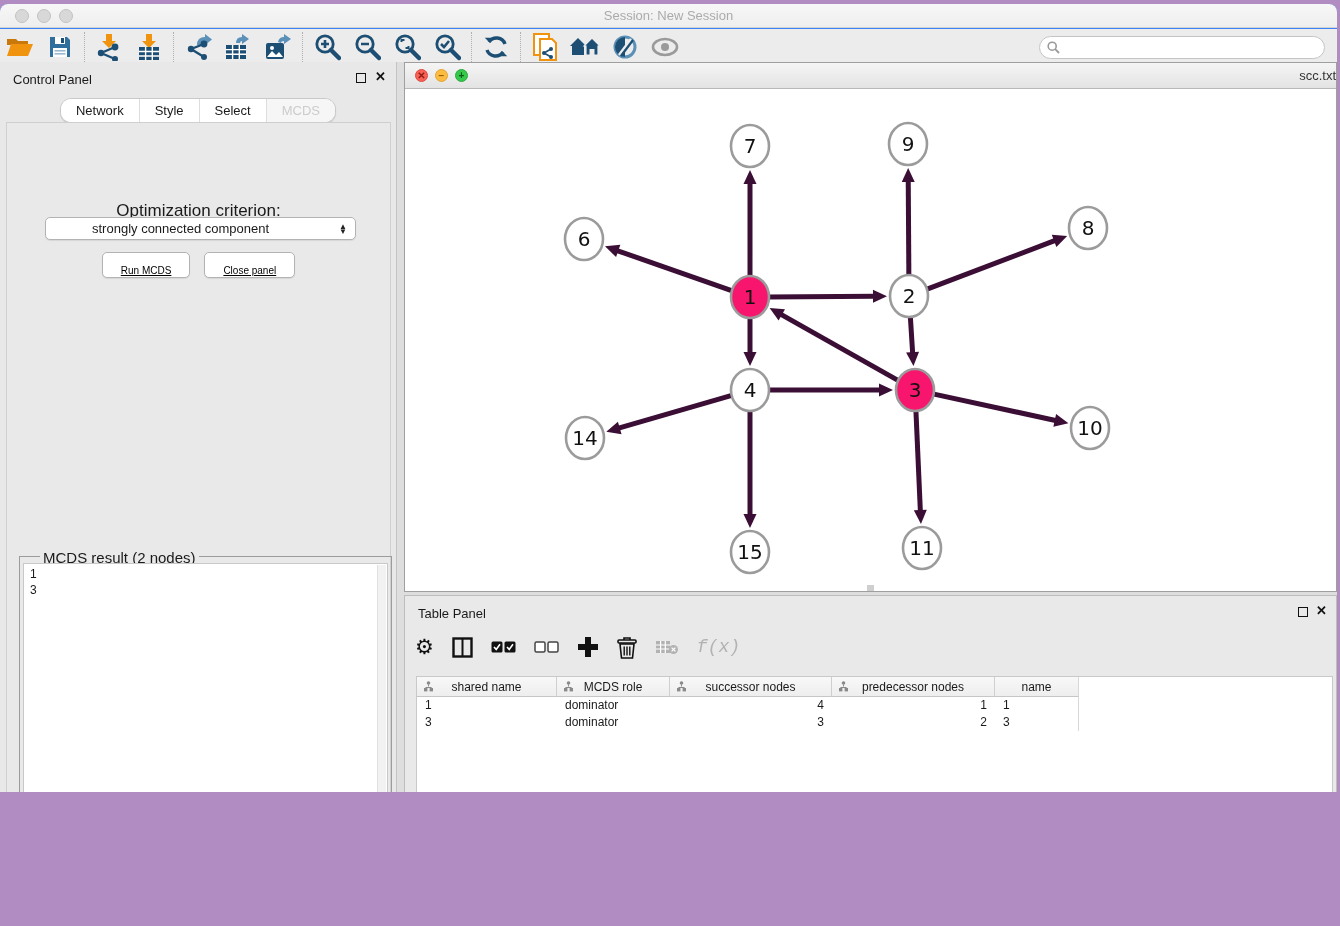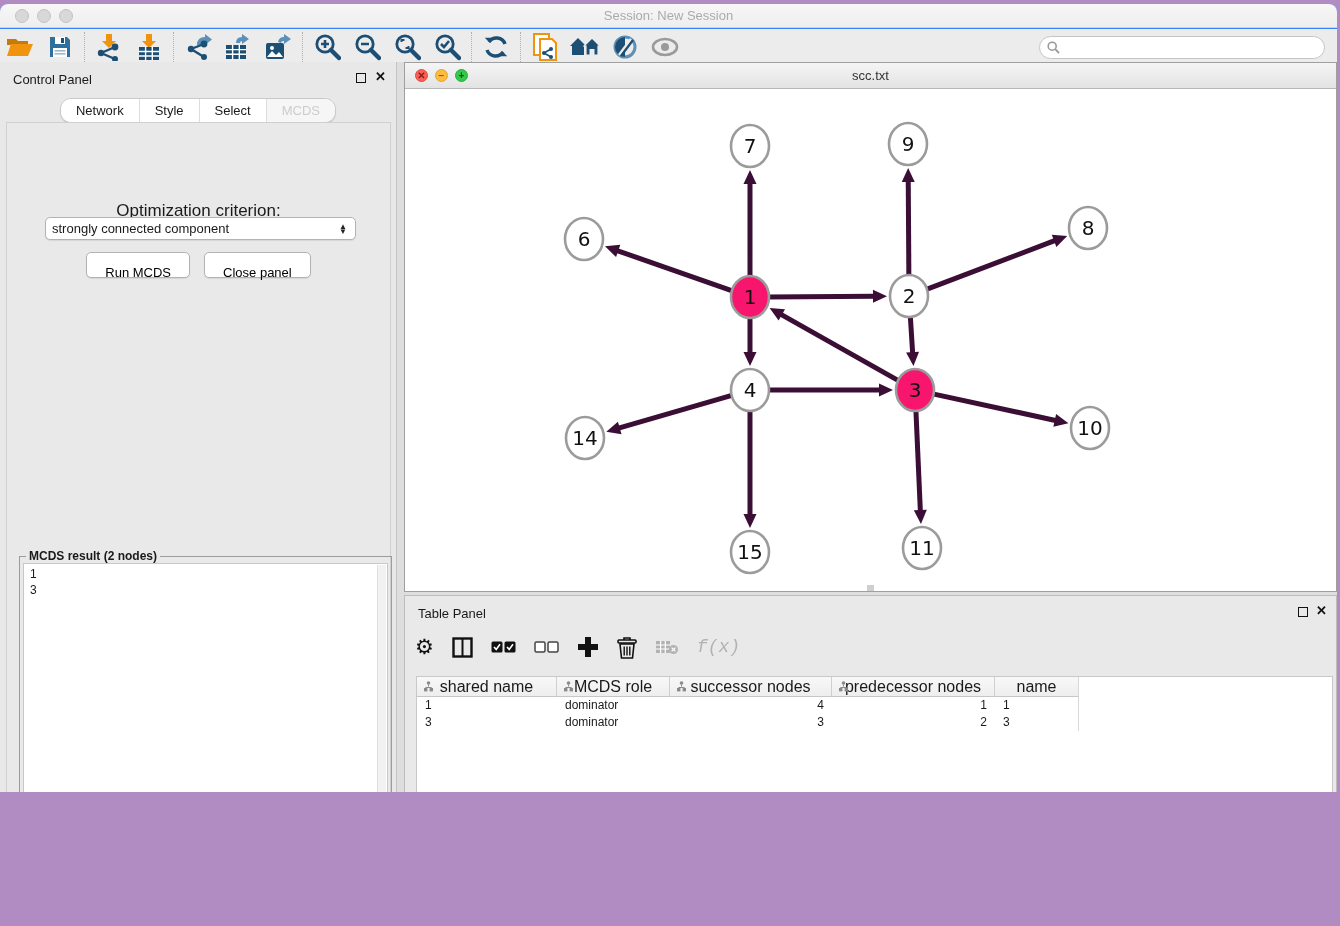--- a/index.html
+++ b/index.html
@@ -45,61 +45,61 @@
   .tab { padding:4px 15px; font-size:13px; color:#1a1a1a; border-right:1px solid #ddd; background:#fff; }
   .tab:last-child { border-right:none; }
   .tab.dim { color:#cccccc; background:#f6f6f6; }
 
   .cp-body { position:absolute; left:6px; top:60px; width:385px; height:762px;
     background:#e9e9e9; border:1px solid #d0d0d0; border-top:1px solid #cfcfcf; }
   .opt-label { position:absolute; left:0; width:100%; top:78px; text-align:center; font-size:17px; }
   .criterion { position:absolute; left:38px; top:94px; width:311px; height:23px; background:#fff;
     border:1px solid #b3b3b3; border-radius:5px; font-size:13px; display:flex; align-items:center;
     padding:0 6px; box-shadow:0 1px 1px rgba(0,0,0,.08); }
-  .criterion .val { flex:1; }
+  .criterion .val { flex:1;margin-left:40px; }
   .chevrons { display:flex; flex-direction:column; line-height:5px; font-size:8px; color:#222; margin-right:2px; }
   .btn-row { position:absolute; left:0; top:129px; width:100%; display:flex; justify-content:center; gap:14px; }
   .push-btn { background:#fff; border:1px solid #b3b3b3; border-radius:5px; height:23px;
-    padding:12px 18px; font-size:13px; font-family:"Liberation Sans",sans-serif; box-shadow:0 1px 1px rgba(0,0,0,.08); }
+    padding:12px 18px; font-size:10px; font-family:"Liberation Sans",sans-serif; box-shadow:0 1px 1px rgba(0,0,0,.08);text-decoration:underline; }
 
   .groupbox { position:absolute; left:12px; top:433px; width:373px; height:381px;
     border:1px solid #9c9c9c; }
-  .groupbox .legend { position:absolute; left:6px; top:-8px; background:#e9e9e9; padding:0 3px; font-size:12px;font-weight:bold; }
+  .groupbox .legend { position:absolute; left:20px; top:-8px; background:#e9e9e9; padding:0 3px; font-size:15px; }
   .result-area { position:absolute; left:3px; top:6px; right:3px; bottom:3px; background:#fff;
     border:1px solid #c8c8c8; font-size:12px; padding:2px 0 0 6px; line-height:16px; }
   .result-scroll { position:absolute; right:1px; top:1px; bottom:1px; width:9px; background:#f2f2f2; border-left:1px solid #e0e0e0; }
 
   
   .net-window { position:absolute; left:404px; top:0px; width:933px; height:530px;
     background:#fff; border:1px solid #9f9f9f; }
   .net-titlebar { position:absolute; left:0; top:0; width:100%; height:26px;
     background:linear-gradient(#f5f5f5,#e3e3e3); border-bottom:1px solid #b8b8b8; }
   .nt { position:absolute; top:6px; width:13px; height:13px; border-radius:50%;
     font-size:10px; font-weight:bold; text-align:center; line-height:12px; }
   .nt-red   { left:10px; background:#f96156; border:1px solid #dd4b41; color:#8c1b12; }
   .nt-yel   { left:30px; background:#fdbc40; border:1px solid #e2a532; color:#8f5e09; }
   .nt-grn   { left:50px; background:#35c84b; border:1px solid #2bab3e; color:#0d5c17; }
-  .net-title { position:absolute; left:0; right:0; top:5px; text-align:center; font-size:13px; color:#333; }
+  .net-title { position:absolute; left:0; right:0; top:5px; text-align:right; font-size:13px; color:#333; }
   .net-canvas { position:absolute; left:0; top:26px; width:931px; height:502px; background:#fff; }
   .net-handle { position:absolute; left:462px; bottom:0px; width:7px; height:6px; background:#cfcfcf; }
 
   
   .table-panel { position:absolute; left:404px; top:533px; width:933px; height:297px;
     background:#e9e9e9; border:1px solid #bdbdbd; }
   .tp-float { right:28px; } .tp-close { right:9px; }
   .tp-toolbar { position:absolute; left:10px; top:30px; height:42px; display:flex; align-items:center; gap:18px; }
   .tp-icon { display:flex; align-items:center; justify-content:center; }
   .gear-glyph { font-size:21px; color:#111; line-height:20px; }
   .fx-glyph { font-family:Liberation Mono, monospace; font-style:italic; font-size:18px; color:#b2b2b2; }
 
   .tableview { position:absolute; left:11px; top:80px; width:917px; height:170px; background:#fff;
     border:1px solid #c9c9c9; border-bottom:1px solid #d4d4d4; }
   .thead { display:flex; height:20px; }
   .th { background:linear-gradient(#f8f8f8,#eeeeee); border-right:1px solid #cfcfcf; border-bottom:1px solid #c6c6c6;
-    font-size:16px; display:flex; align-items:center; justify-content:center; gap:5px; position:relative; }
+    font-size:12px; display:flex; align-items:center; justify-content:center; gap:5px; position:relative; }
   .th .sort-ic { position:absolute; left:6px; top:4px; }
   .trow { display:flex; height:17px; font-size:12px; }
   .td { padding:1px 8px 0 8px; }
   .num { text-align:right; }
   .c0{width:140px;} .c1{width:113px;} .c2{width:162px;} .c3{width:163px;} .c4{width:84px; border-right:1px solid #d8d8d8;}
 
   .tp-bottom-tabs { position:absolute; left:0; bottom:6px; width:100%; display:flex; justify-content:center; }
 
   
   .statusbar { position:absolute; left:0; top:888px; width:100%; height:34px;

